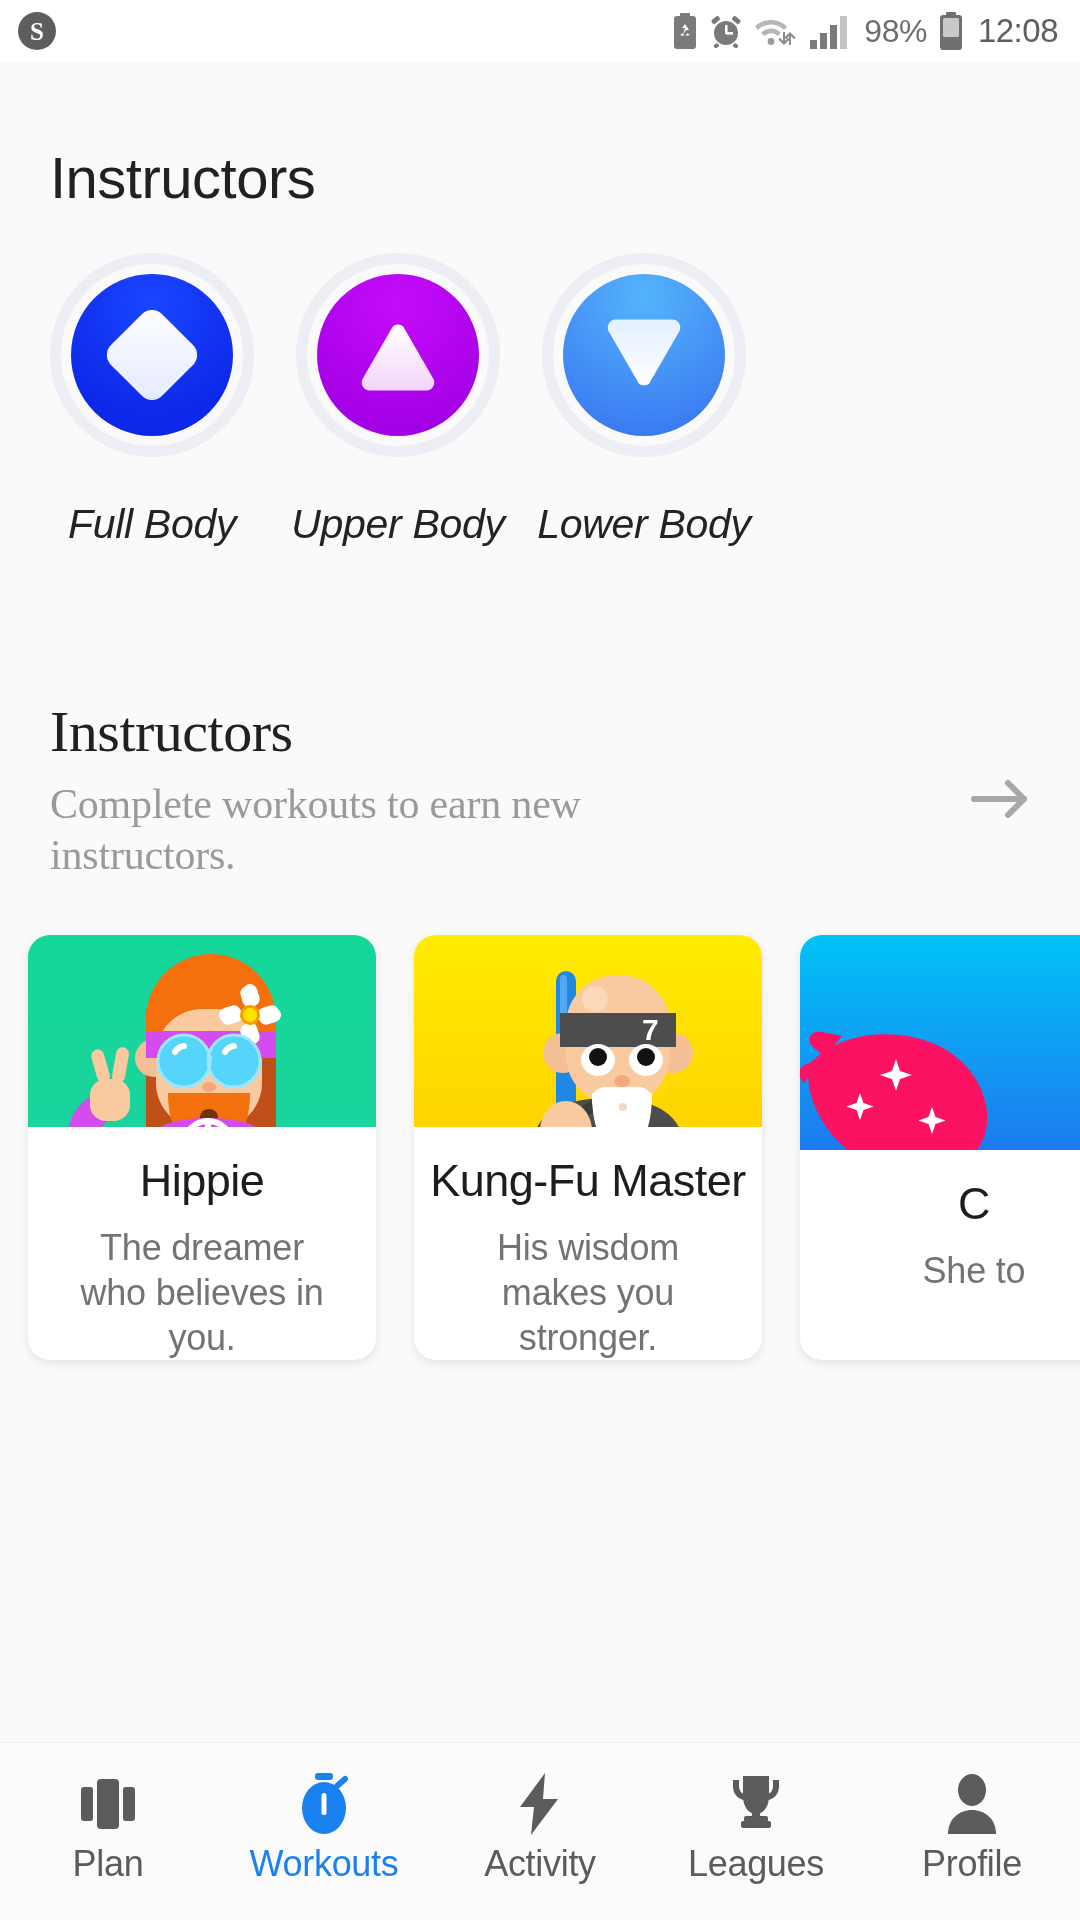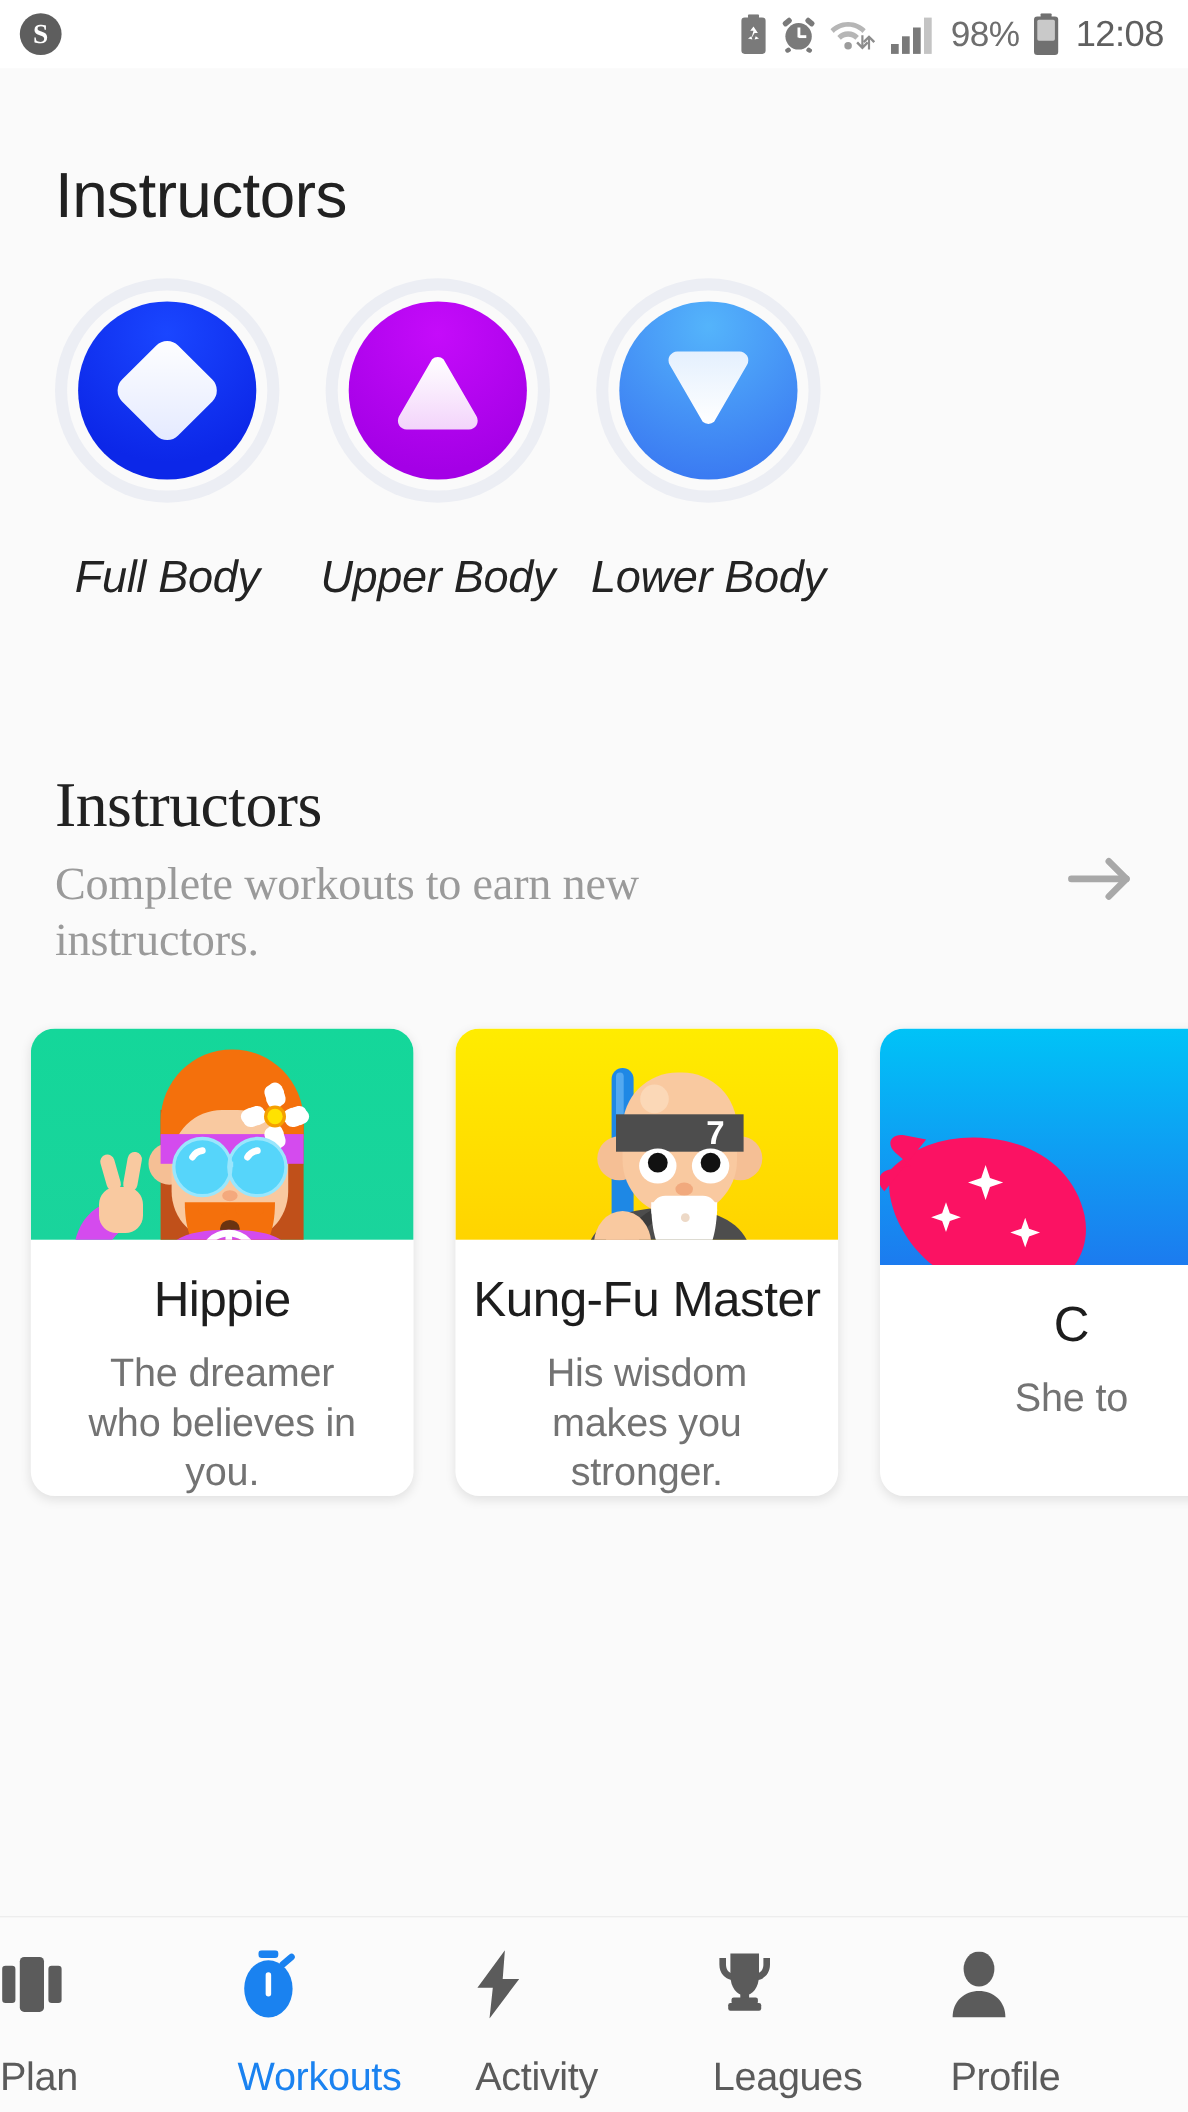--- a/index.html
+++ b/index.html
@@ -148,21 +148,21 @@
   
   .bottomnav{
     height:178px; width:100%;
     background:#FBFBFB;
     border-top:1px solid #EAEAEA;
     display:flex; align-items:flex-start;
     padding-top:30px;
   }
   .navitem{
     flex:1; display:flex; flex-direction:column;
-    align-items:flex-start; gap:32px;
+    align-items:center; gap:8px;
   }
   .navicon{ height:62px; display:flex; align-items:center; justify-content:center; }
   .navlabel{ font-size:36px; color:#5B5B5B; letter-spacing:-0.3px; }
   .navitem.active .navlabel{ color:#1A82F0; }
 </style>
 </head>
 <body>
 
 <div class="statusbar">
   <div class="sb-left">

